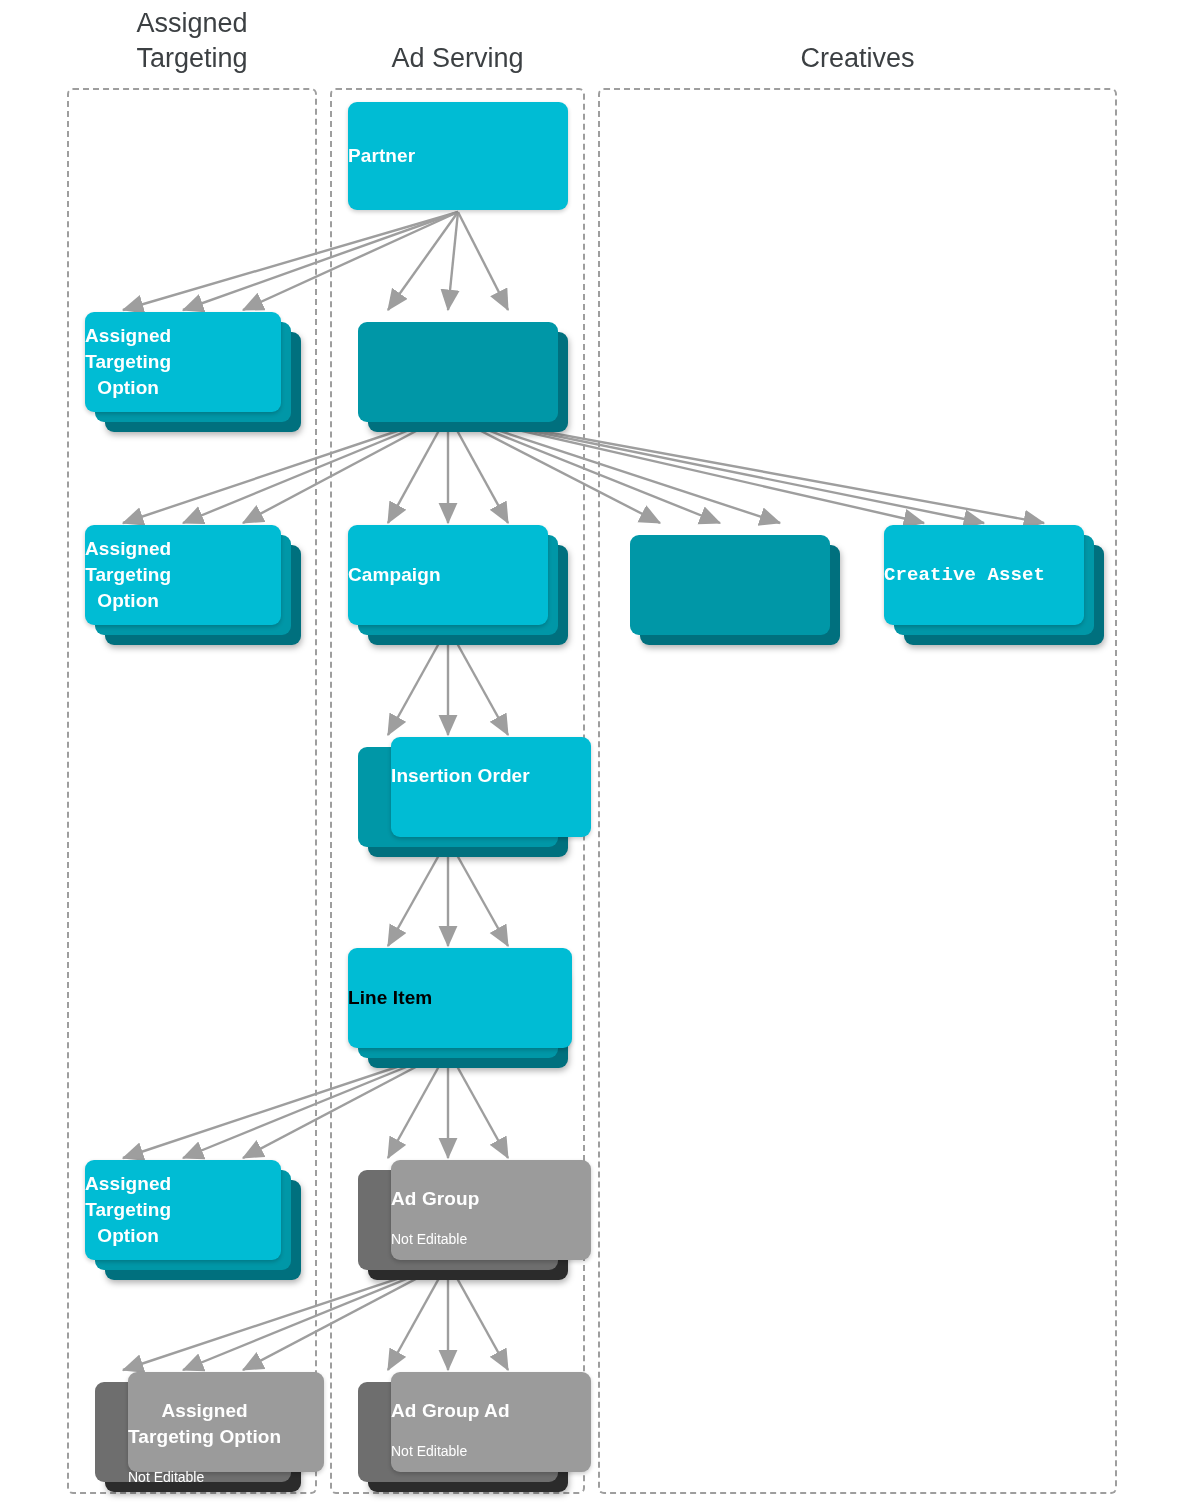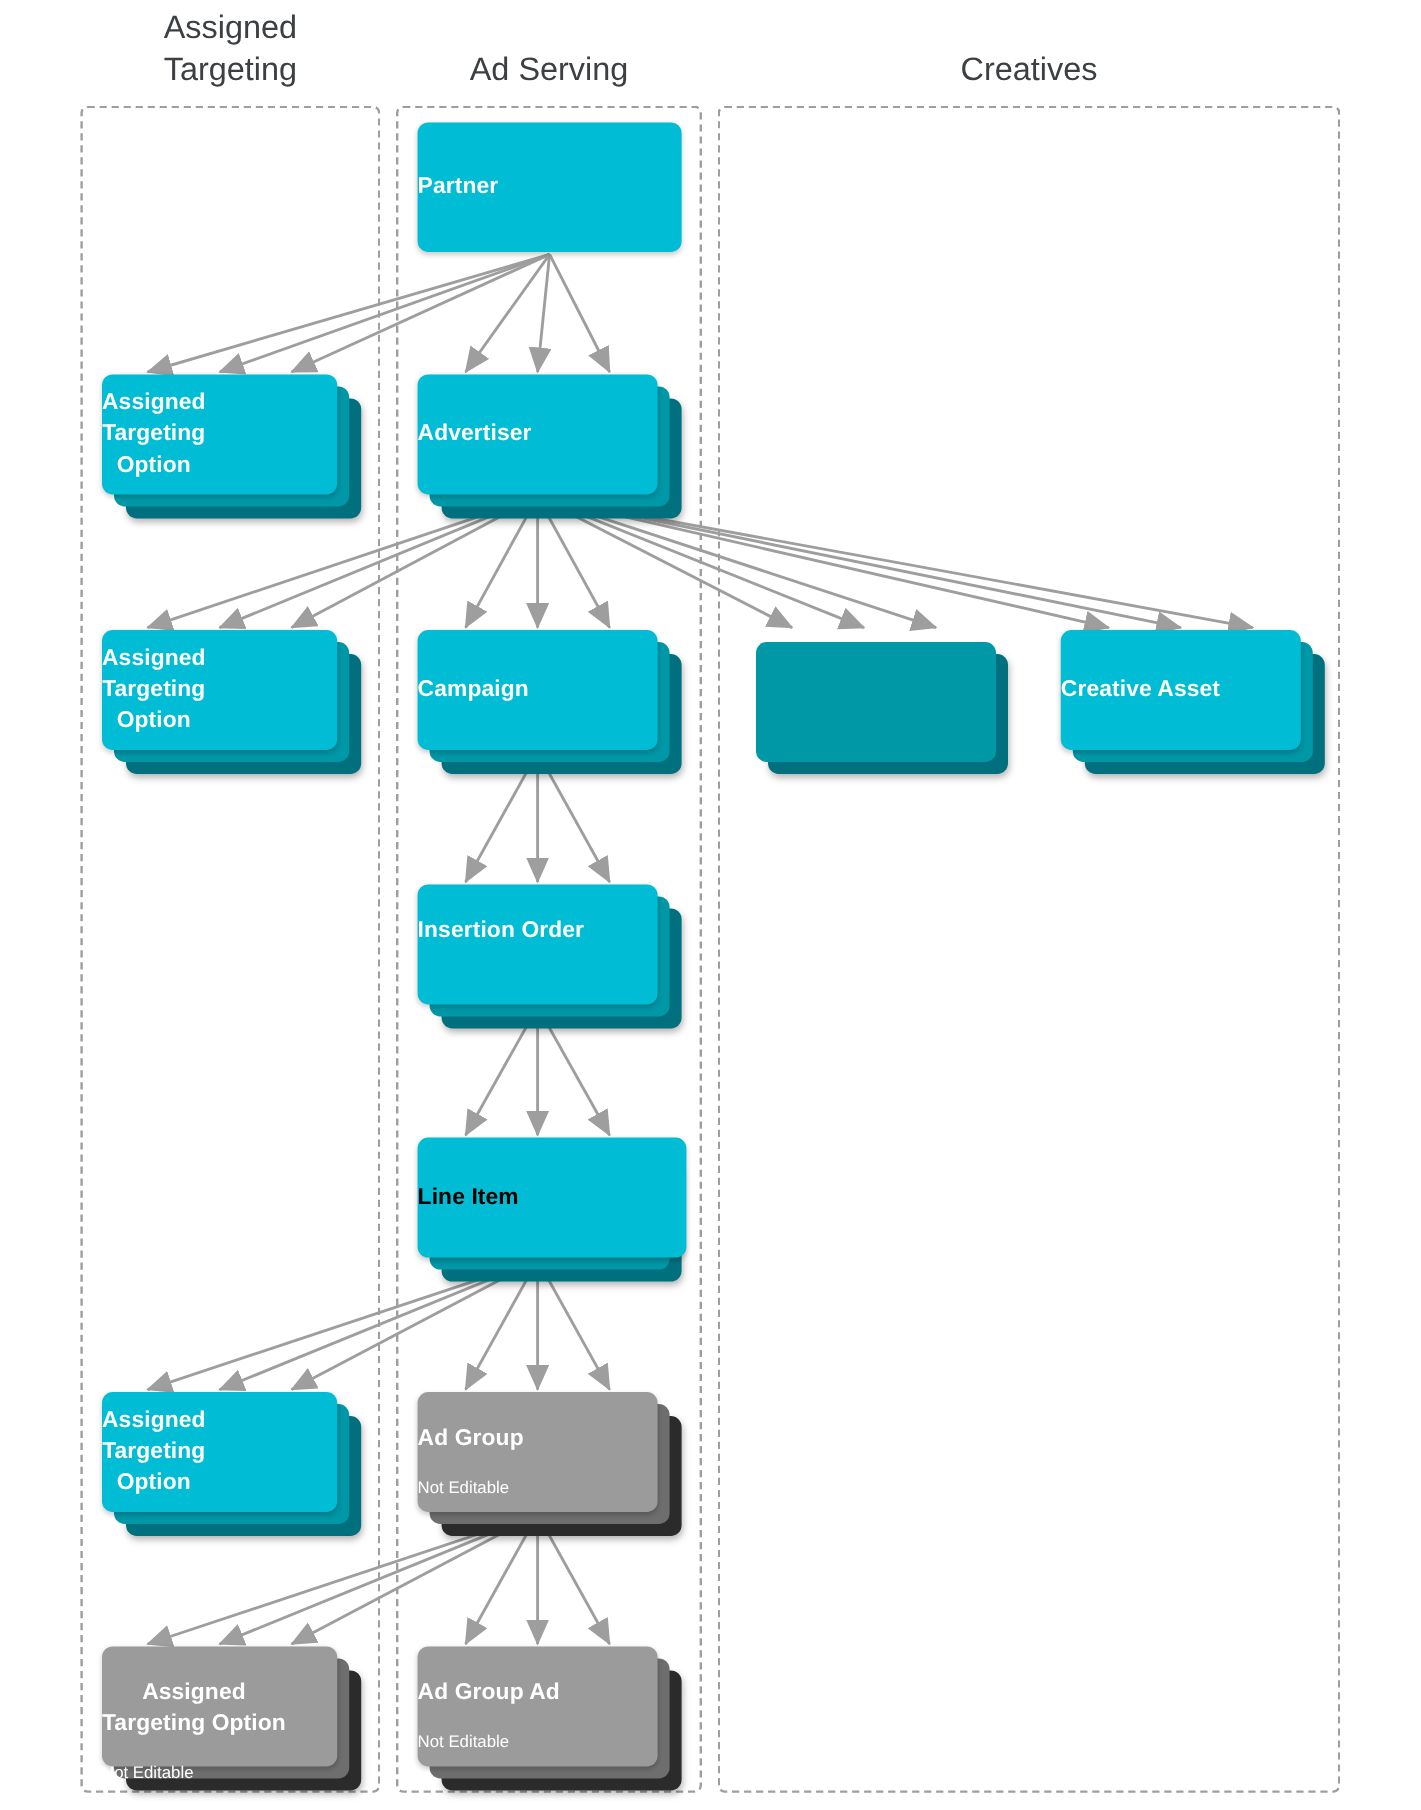--- a/index.html
+++ b/index.html
@@ -80,21 +80,21 @@
     line-height: 26px;
     letter-spacing: 0.1px;
     white-space: pre-line;
   }
   .node-sub {
     font-size: 14px;
     font-weight: normal;
     line-height: 18px;
     margin-top: 18px;
   }
-  .pad-top { justify-content: flex-start; padding-top: 26px; }
+  .pad-top { justify-content: flex-start; padding-top: 26px; margin-left: 43px; }
 </style>
 </head>
 <body>
 
 <div id="canvas">
 
   <div id="col-headers">
       <div class="col-header" style="left: 67px; top: 6px; width: 250px; color: rgb(60, 64, 67);">Assigned
 Targeting</div>
       <div class="col-header" style="left: 330px; top: 41px; width: 255px; color: rgb(60, 64, 67);">Ad Serving</div>
@@ -164,23 +164,20 @@
         <div class="layer back1" style="left: 10px; top: 10px; width: 196px; height: 100px; background: rgb(0, 151, 167);"></div>
         <div class="face" style="width: 196px; height: 100px; background: rgb(0, 188, 212); color: rgb(255, 255, 255);">
           <div class="node-title">Assigned
 Targeting
 Option</div>
         </div>
       </div>
       <div class="stack" style="left: 348px; top: 312px; width: 220px; height: 120px;">
         <div class="layer back2" style="left: 20px; top: 20px; width: 200px; height: 100px; background: rgb(0, 112, 126);"></div>
         <div class="layer back1" style="left: 10px; top: 10px; width: 200px; height: 100px; background: rgb(0, 151, 167);"></div>
-        <div class="face" style="width: 200px; height: 100px; background: rgb(0, 188, 212); color: rgb(255, 255, 255);">
-          <div class="node-title">Advertiser</div>
-        </div>
       </div>
       <div class="stack" style="left: 85px; top: 525px; width: 216px; height: 120px;">
         <div class="layer back2" style="left: 20px; top: 20px; width: 196px; height: 100px; background: rgb(0, 112, 126);"></div>
         <div class="layer back1" style="left: 10px; top: 10px; width: 196px; height: 100px; background: rgb(0, 151, 167);"></div>
         <div class="face" style="width: 196px; height: 100px; background: rgb(0, 188, 212); color: rgb(255, 255, 255);">
           <div class="node-title">Assigned
 Targeting
 Option</div>
         </div>
       </div>
@@ -188,21 +185,21 @@
         <div class="layer back2" style="left: 20px; top: 20px; width: 200px; height: 100px; background: rgb(0, 112, 126);"></div>
         <div class="layer back1" style="left: 10px; top: 10px; width: 200px; height: 100px; background: rgb(0, 151, 167);"></div>
         <div class="face" style="width: 200px; height: 100px; background: rgb(0, 188, 212); color: rgb(255, 255, 255);">
           <div class="node-title">Campaign</div>
         </div>
       </div>
       <div class="stack" style="left: 620px; top: 525px; width: 220px; height: 120px;">
         <div class="layer back2" style="left: 20px; top: 20px; width: 200px; height: 100px; background: rgb(0, 112, 126);"></div>
         <div class="layer back1" style="left: 10px; top: 10px; width: 200px; height: 100px; background: rgb(0, 151, 167);"></div>
       </div>
-      <div class="stack" style="left: 884px; top: 525px; width: 220px; height: 120px;">
+      <div class="stack" style="left: 884px; top: 525px; width: 220px; height: 120px; font-family: Liberation Mono, monospace;">
         <div class="layer back2" style="left: 20px; top: 20px; width: 200px; height: 100px; background: rgb(0, 112, 126);"></div>
         <div class="layer back1" style="left: 10px; top: 10px; width: 200px; height: 100px; background: rgb(0, 151, 167);"></div>
         <div class="face" style="width: 200px; height: 100px; background: rgb(0, 188, 212); color: rgb(255, 255, 255);">
           <div class="node-title">Creative Asset</div>
         </div>
       </div>
       <div class="stack" style="left: 348px; top: 737px; width: 220px; height: 120px;">
         <div class="layer back2" style="left: 20px; top: 20px; width: 200px; height: 100px; background: rgb(0, 112, 126);"></div>
         <div class="layer back1" style="left: 10px; top: 10px; width: 200px; height: 100px; background: rgb(0, 151, 167);"></div>
         <div class="face pad-top" style="width: 200px; height: 100px; background: rgb(0, 188, 212); color: rgb(255, 255, 255);">

